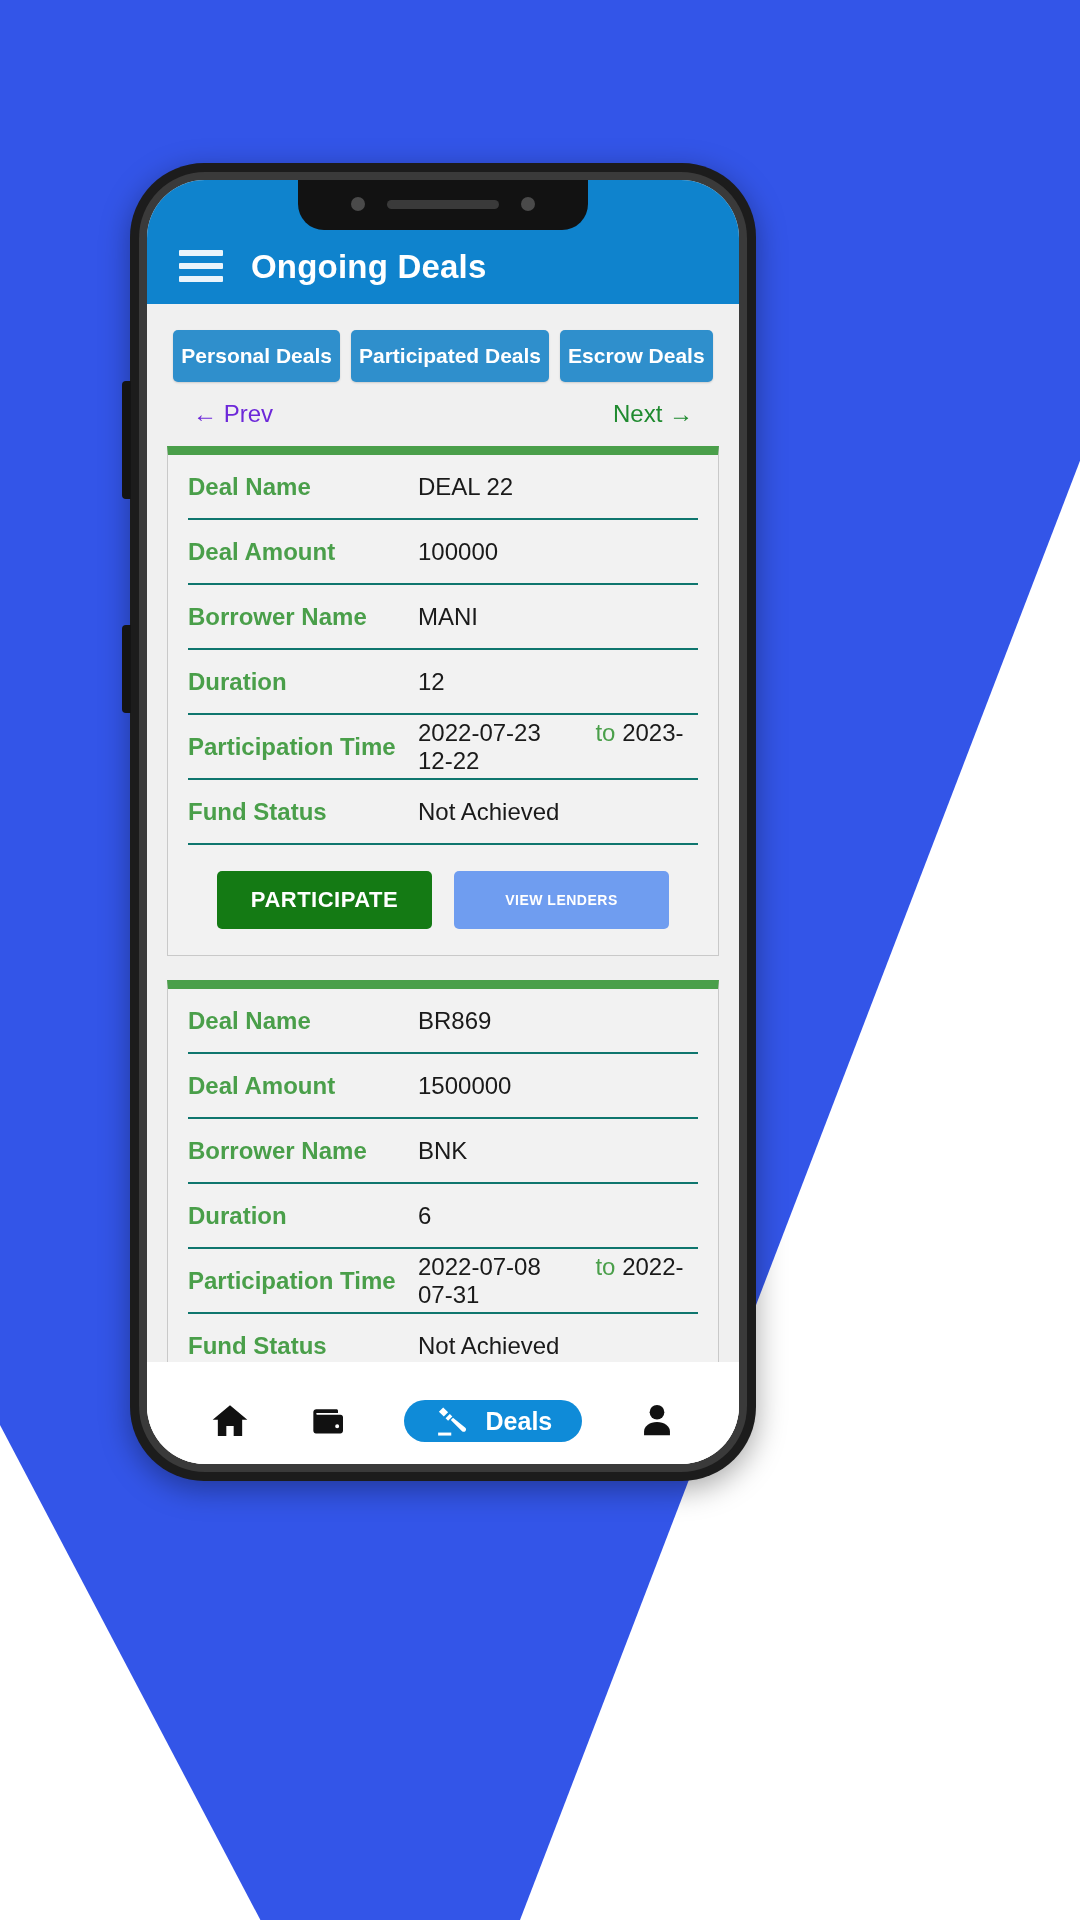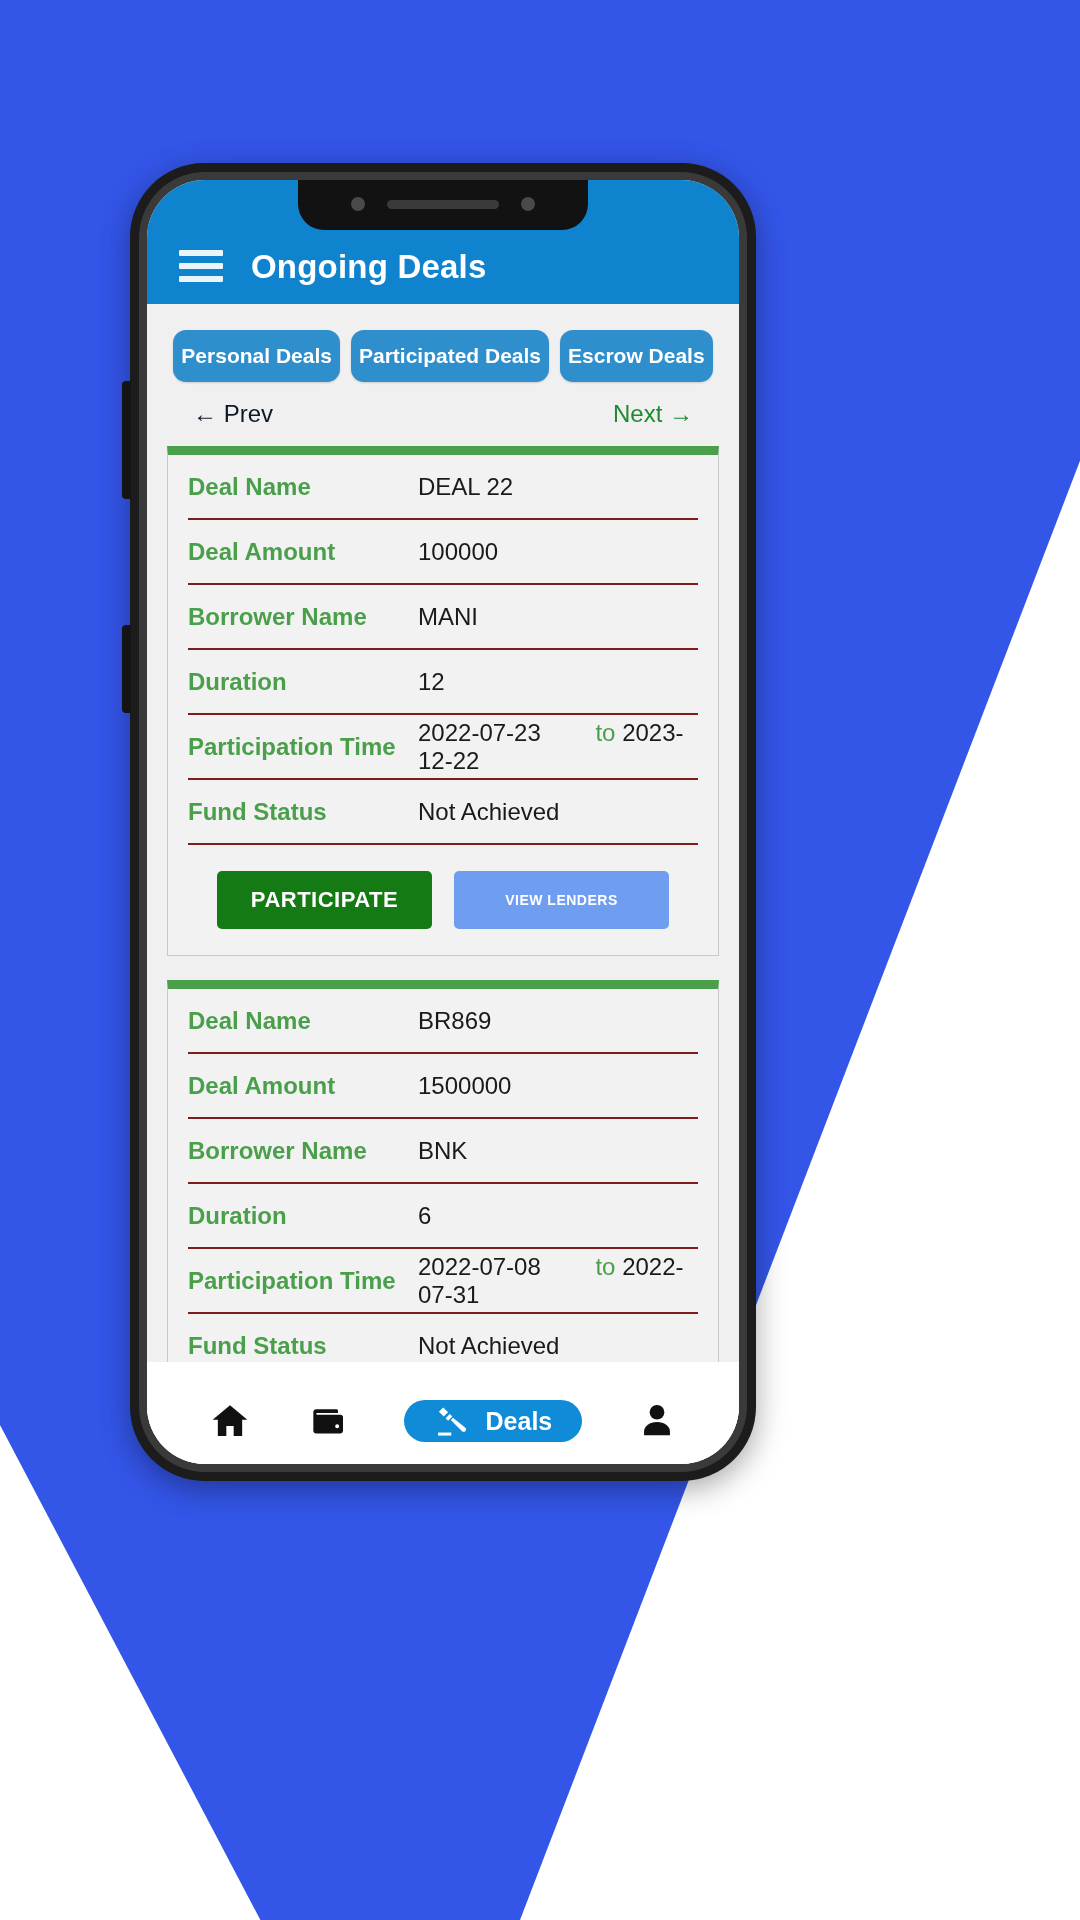--- a/index.html
+++ b/index.html
@@ -145,55 +145,55 @@
     gap: 11px;
     padding: 26px 20px 0 20px;
     justify-content: center;
   }
   .tab {
     background: #2f8fcc;
     color: #ffffff;
     font-size: 21px;
     font-weight: bold;
     padding: 14px 8px;
-    border-radius: 13px;
+    border-radius: 5px;
     border: none;
     white-space: nowrap;
     cursor: pointer;
     box-shadow: 0 1px 2px rgba(0,0,0,0.15);
   }
 
   #pager {
     display: flex;
     justify-content: space-between;
     padding: 18px 46px 0 46px;
     font-size: 24px;
   }
-  #prev-link { color: #0f172a; cursor: pointer; }
+  #prev-link { color: #6d28d9; cursor: pointer; }
   #next-link { color: #1f8a2f; cursor: pointer; }
 
   #cards {
     flex: 1;
     overflow: hidden;
     padding: 18px 20px 0 20px;
   }
 
   .card {
     background: #f2f2f2;
     border: 1px solid #c9c9c9;
     border-top: 9px solid #4a9f4a;
     margin-bottom: 24px;
     padding: 0 20px 0 20px;
   }
 
   .row {
     display: flex;
     align-items: center;
     height: 65px;
-    border-bottom: 2px solid #7f1d1d;
+    border-bottom: 2px solid #0f766e;
   }
   .row .label {
     color: #4a9f4a;
     font-weight: bold;
     font-size: 24px;
     width: 230px;
     flex: none;
   }
   .row .value {
     color: #1a1a1a;

